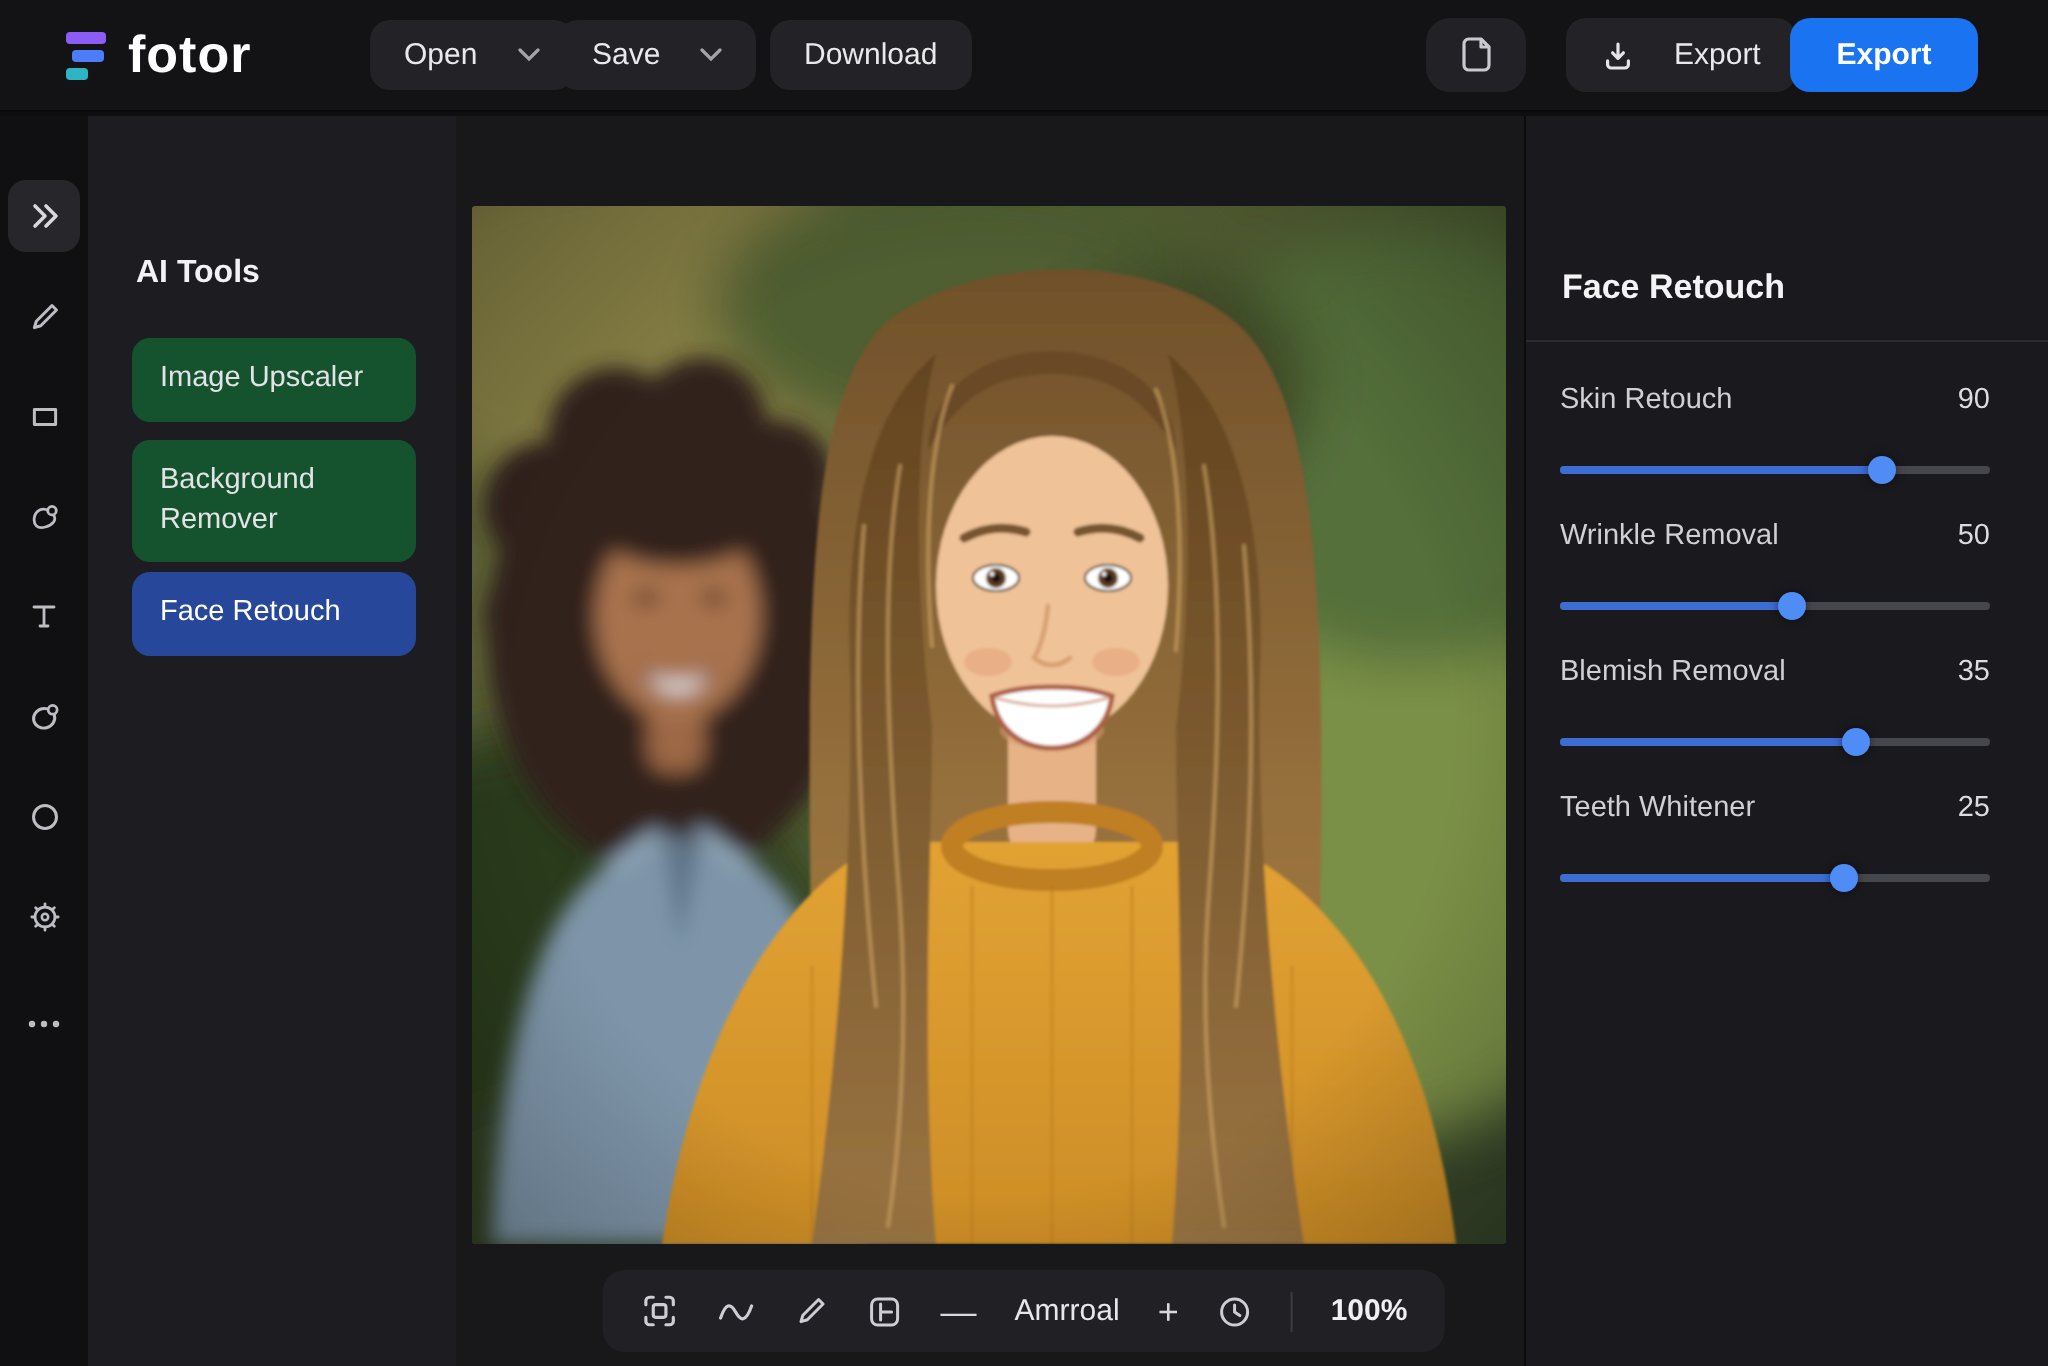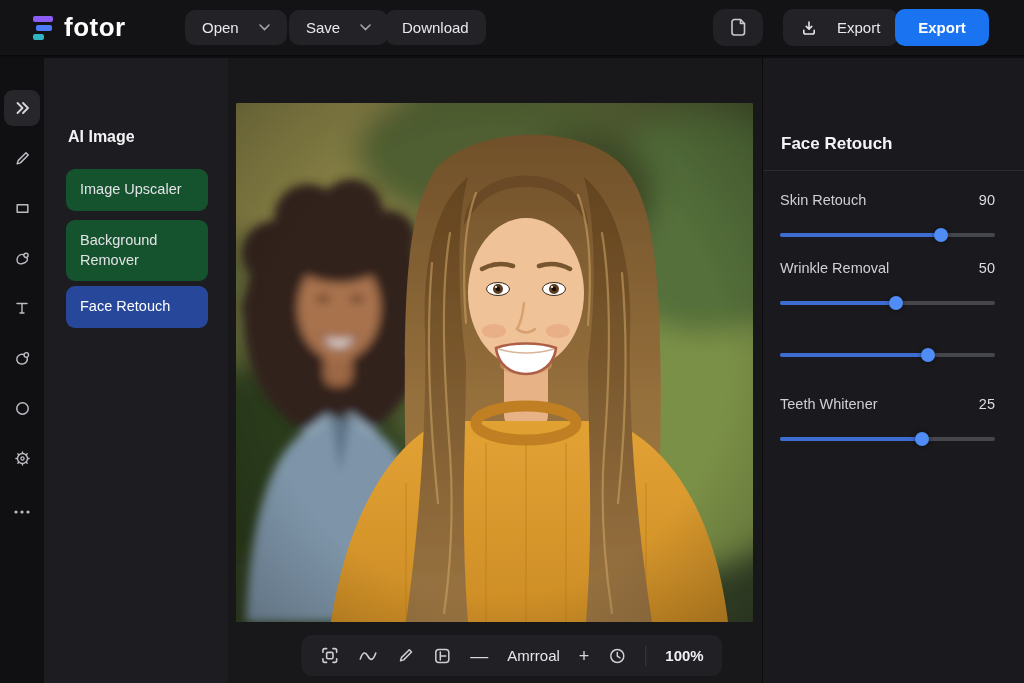--- a/index.html
+++ b/index.html
@@ -10,21 +10,21 @@
   
   .topbar { position:absolute; left:0; top:0; width:1024px; height:56px;
     background:#131316; display:flex; align-items:center; border-bottom:1px solid #09090b; z-index:5; }
   .logo { display:flex; align-items:center; gap:9px; margin-left:33px; cursor:default; }
   .logo-mark { width:22px; height:26px; display:flex; flex-direction:column; justify-content:center; gap:3px; }
   .logo-mark .bar { height:6px; border-radius:2px; }
   .logo-text { font-size:26px; font-weight:700; letter-spacing:.5px; color:#fff; }
   .tb-btn { height:35px; border:none; border-radius:10px; background:#232327; color:#e9e9ec;
     font-size:15px; font-family:inherit; display:flex; align-items:center; gap:20px; padding:0 17px; cursor:pointer; }
   .tb-btn.open { position:absolute; left:185px; }
-  .tb-btn.save { position:absolute; left:289px; }
+  .tb-btn.save { position:absolute; left:279px; }
   .tb-btn.download { position:absolute; left:385px; }
   .tb-icon-btn { position:absolute; left:713px; width:50px; height:37px; border:none; border-radius:12px;
     background:#222226; display:flex; align-items:center; justify-content:center; cursor:pointer; }
   .tb-btn.export2 { position:absolute; left:783px; padding:0 18px; height:37px; }
   .tb-btn.export1 { position:absolute; left:895px; width:94px; height:37px; justify-content:center;
     background:#1a73f1; font-weight:600; color:#fff; }
   .chev { opacity:.75; }
 
   
   .rail { position:absolute; left:0; top:58px; width:44px; height:625px; background:#101013;
@@ -173,21 +173,21 @@
   <div class="rail-item dots">
     <svg width="18" height="6" viewBox="0 0 18 6">
         <circle cx="3" cy="3" r="1.6" fill="currentColor"></circle>
         <circle cx="9" cy="3" r="1.6" fill="currentColor"></circle>
         <circle cx="15" cy="3" r="1.6" fill="currentColor"></circle>
       </svg>
   </div>
 </div>
 
 <div class="tools-panel">
-  <div class="tools-title">AI Image</div>
+  <div class="tools-title">AI Tools</div>
   <button class="tool-btn t0">Image Upscaler</button>
   <button class="tool-btn t1">Background Remover</button>
   <button class="tool-btn t2">Face Retouch</button>
 </div>
 
 <div class="canvas">
   <div class="photo">
     <svg width="517" height="519" viewBox="0 0 517 519">
       <defs>
         <linearGradient id="bgG" x1="0" y1="0" x2="1" y2="1">
@@ -363,20 +363,24 @@
       <span class="s-value">50</span>
     </div>
     <div class="s-track-wrap">
       <div class="s-track"></div>
         <div class="s-fill" style="width: 54%; background: rgb(61, 108, 211);"></div>
       <div class="s-thumb" style="left: 54%; background: rgb(79, 140, 246);"></div>
     </div>
   </div>
 
   <div class="slider-group sg2">
+    <div class="s-row">
+      <span class="s-label">Blemish Removal</span>
+      <span class="s-value">35</span>
+    </div>
     <div class="s-track-wrap">
       <div class="s-track"></div>
         <div class="s-fill" style="width: 69%; background: rgb(61, 108, 211);"></div>
       <div class="s-thumb" style="left: 69%; background: rgb(79, 140, 246);"></div>
     </div>
   </div>
 
   <div class="slider-group sg3">
     <div class="s-row">
       <span class="s-label">Teeth Whitener</span>

